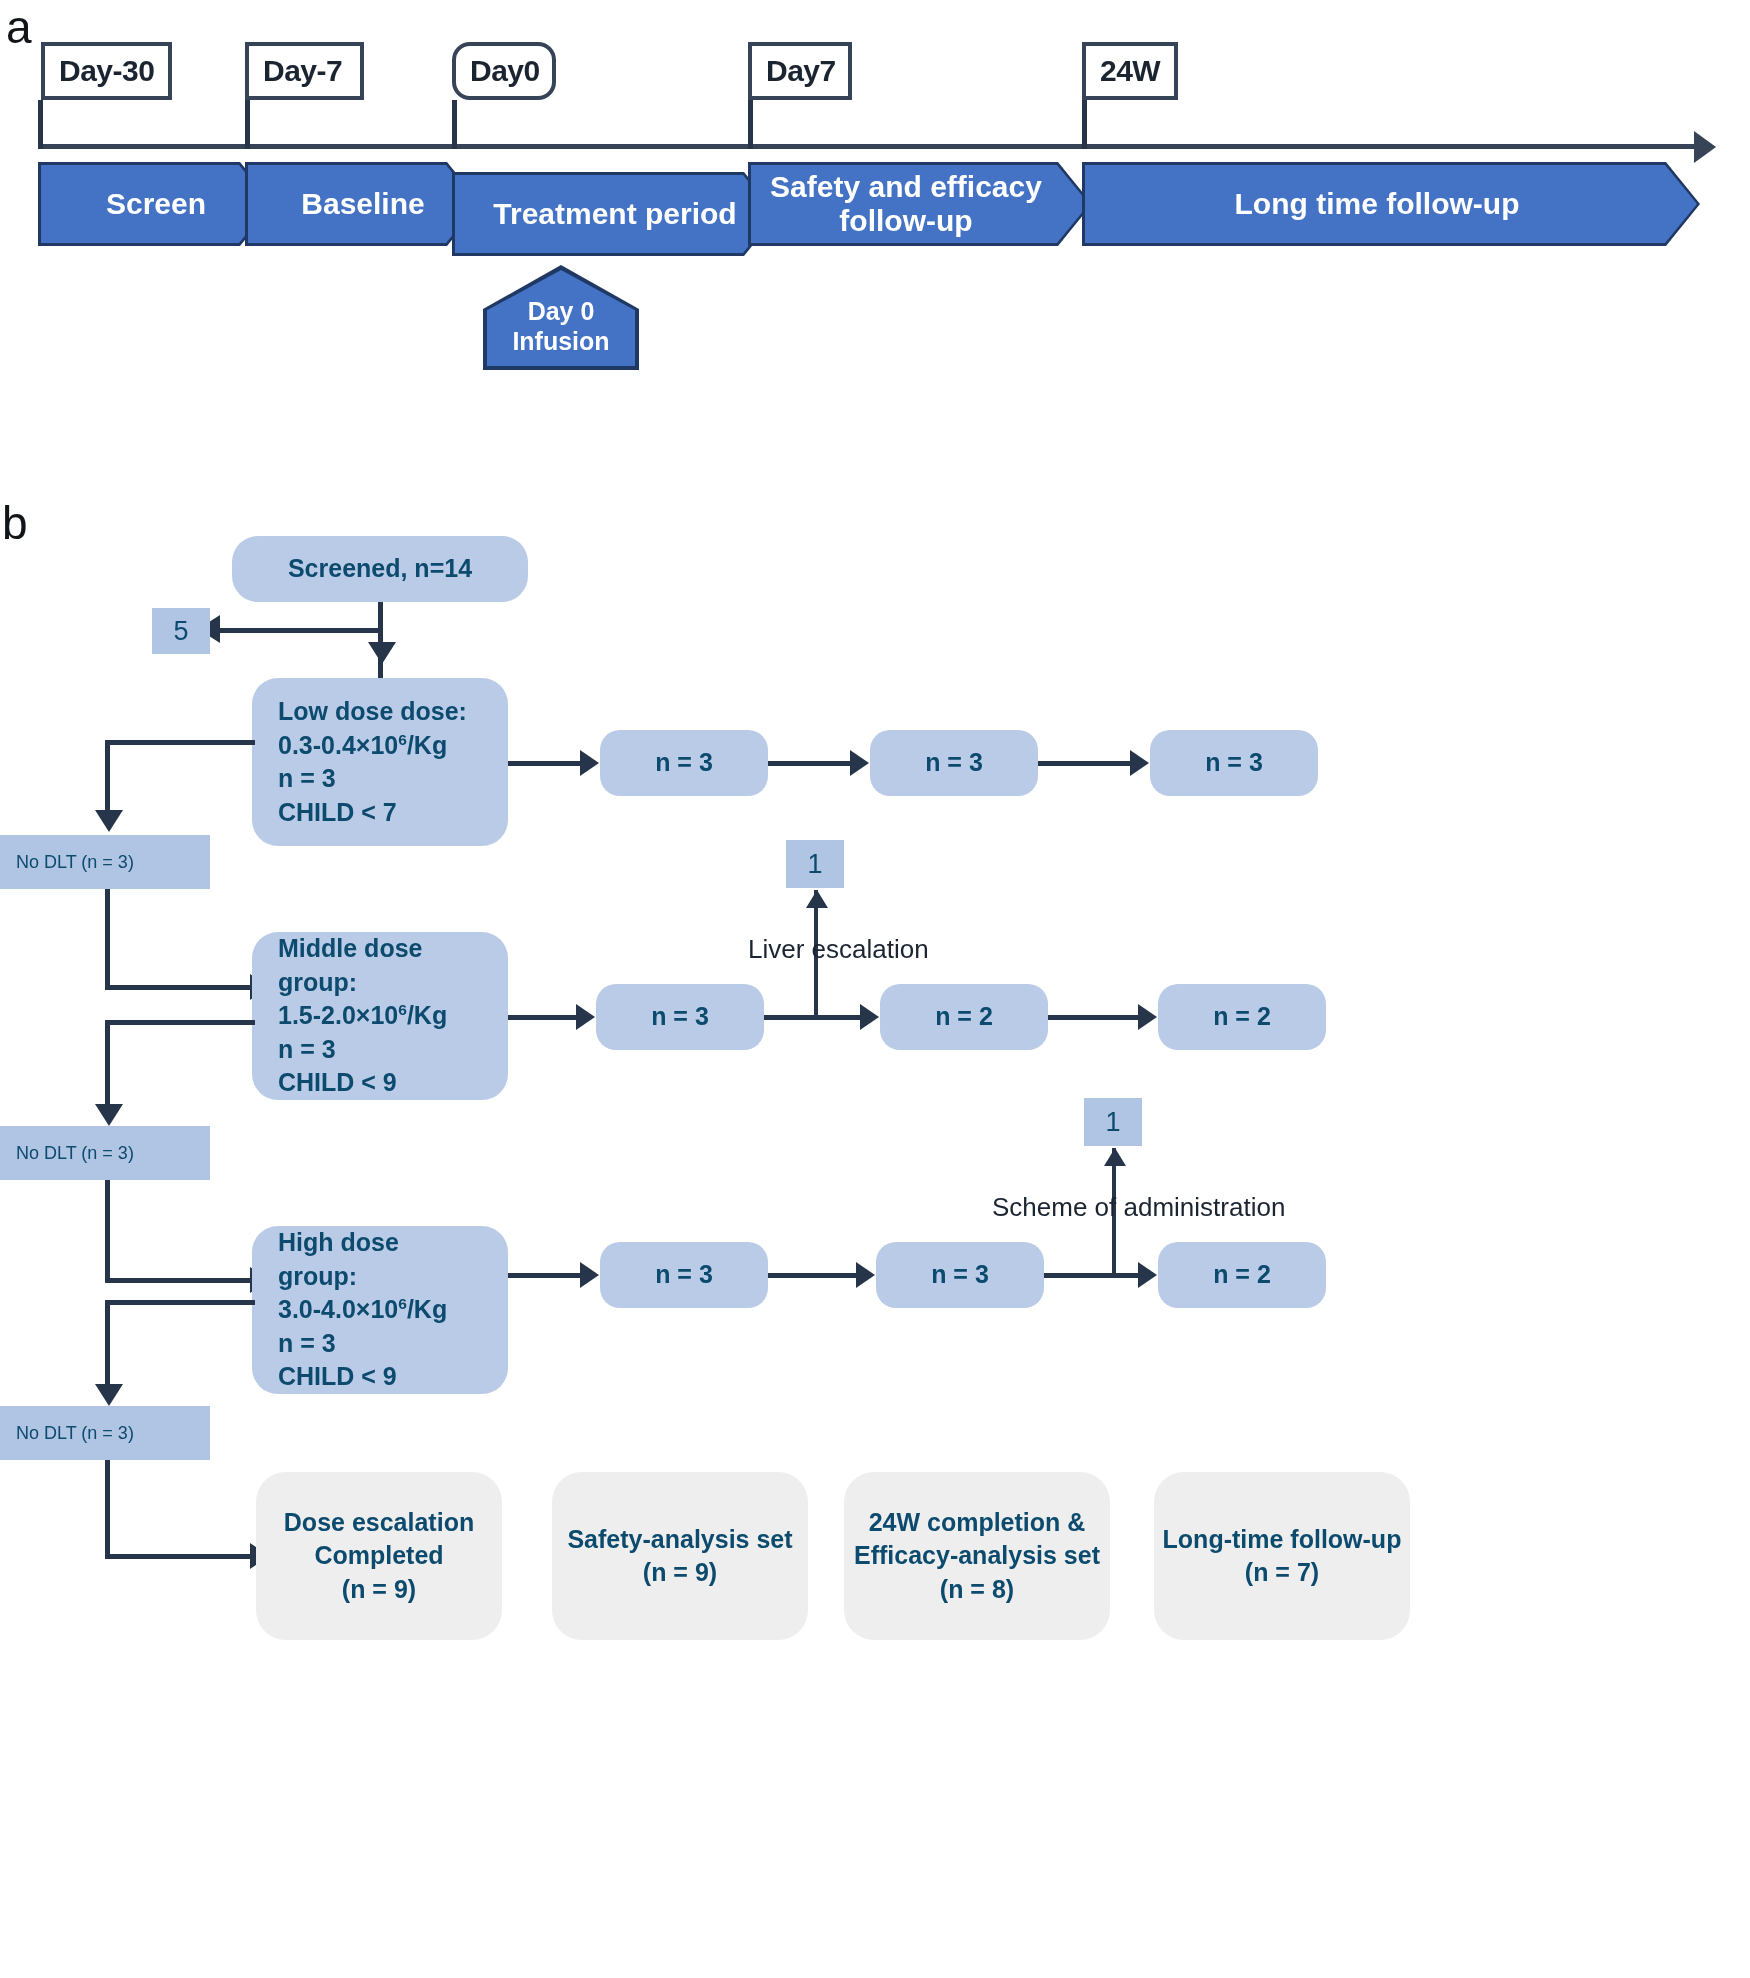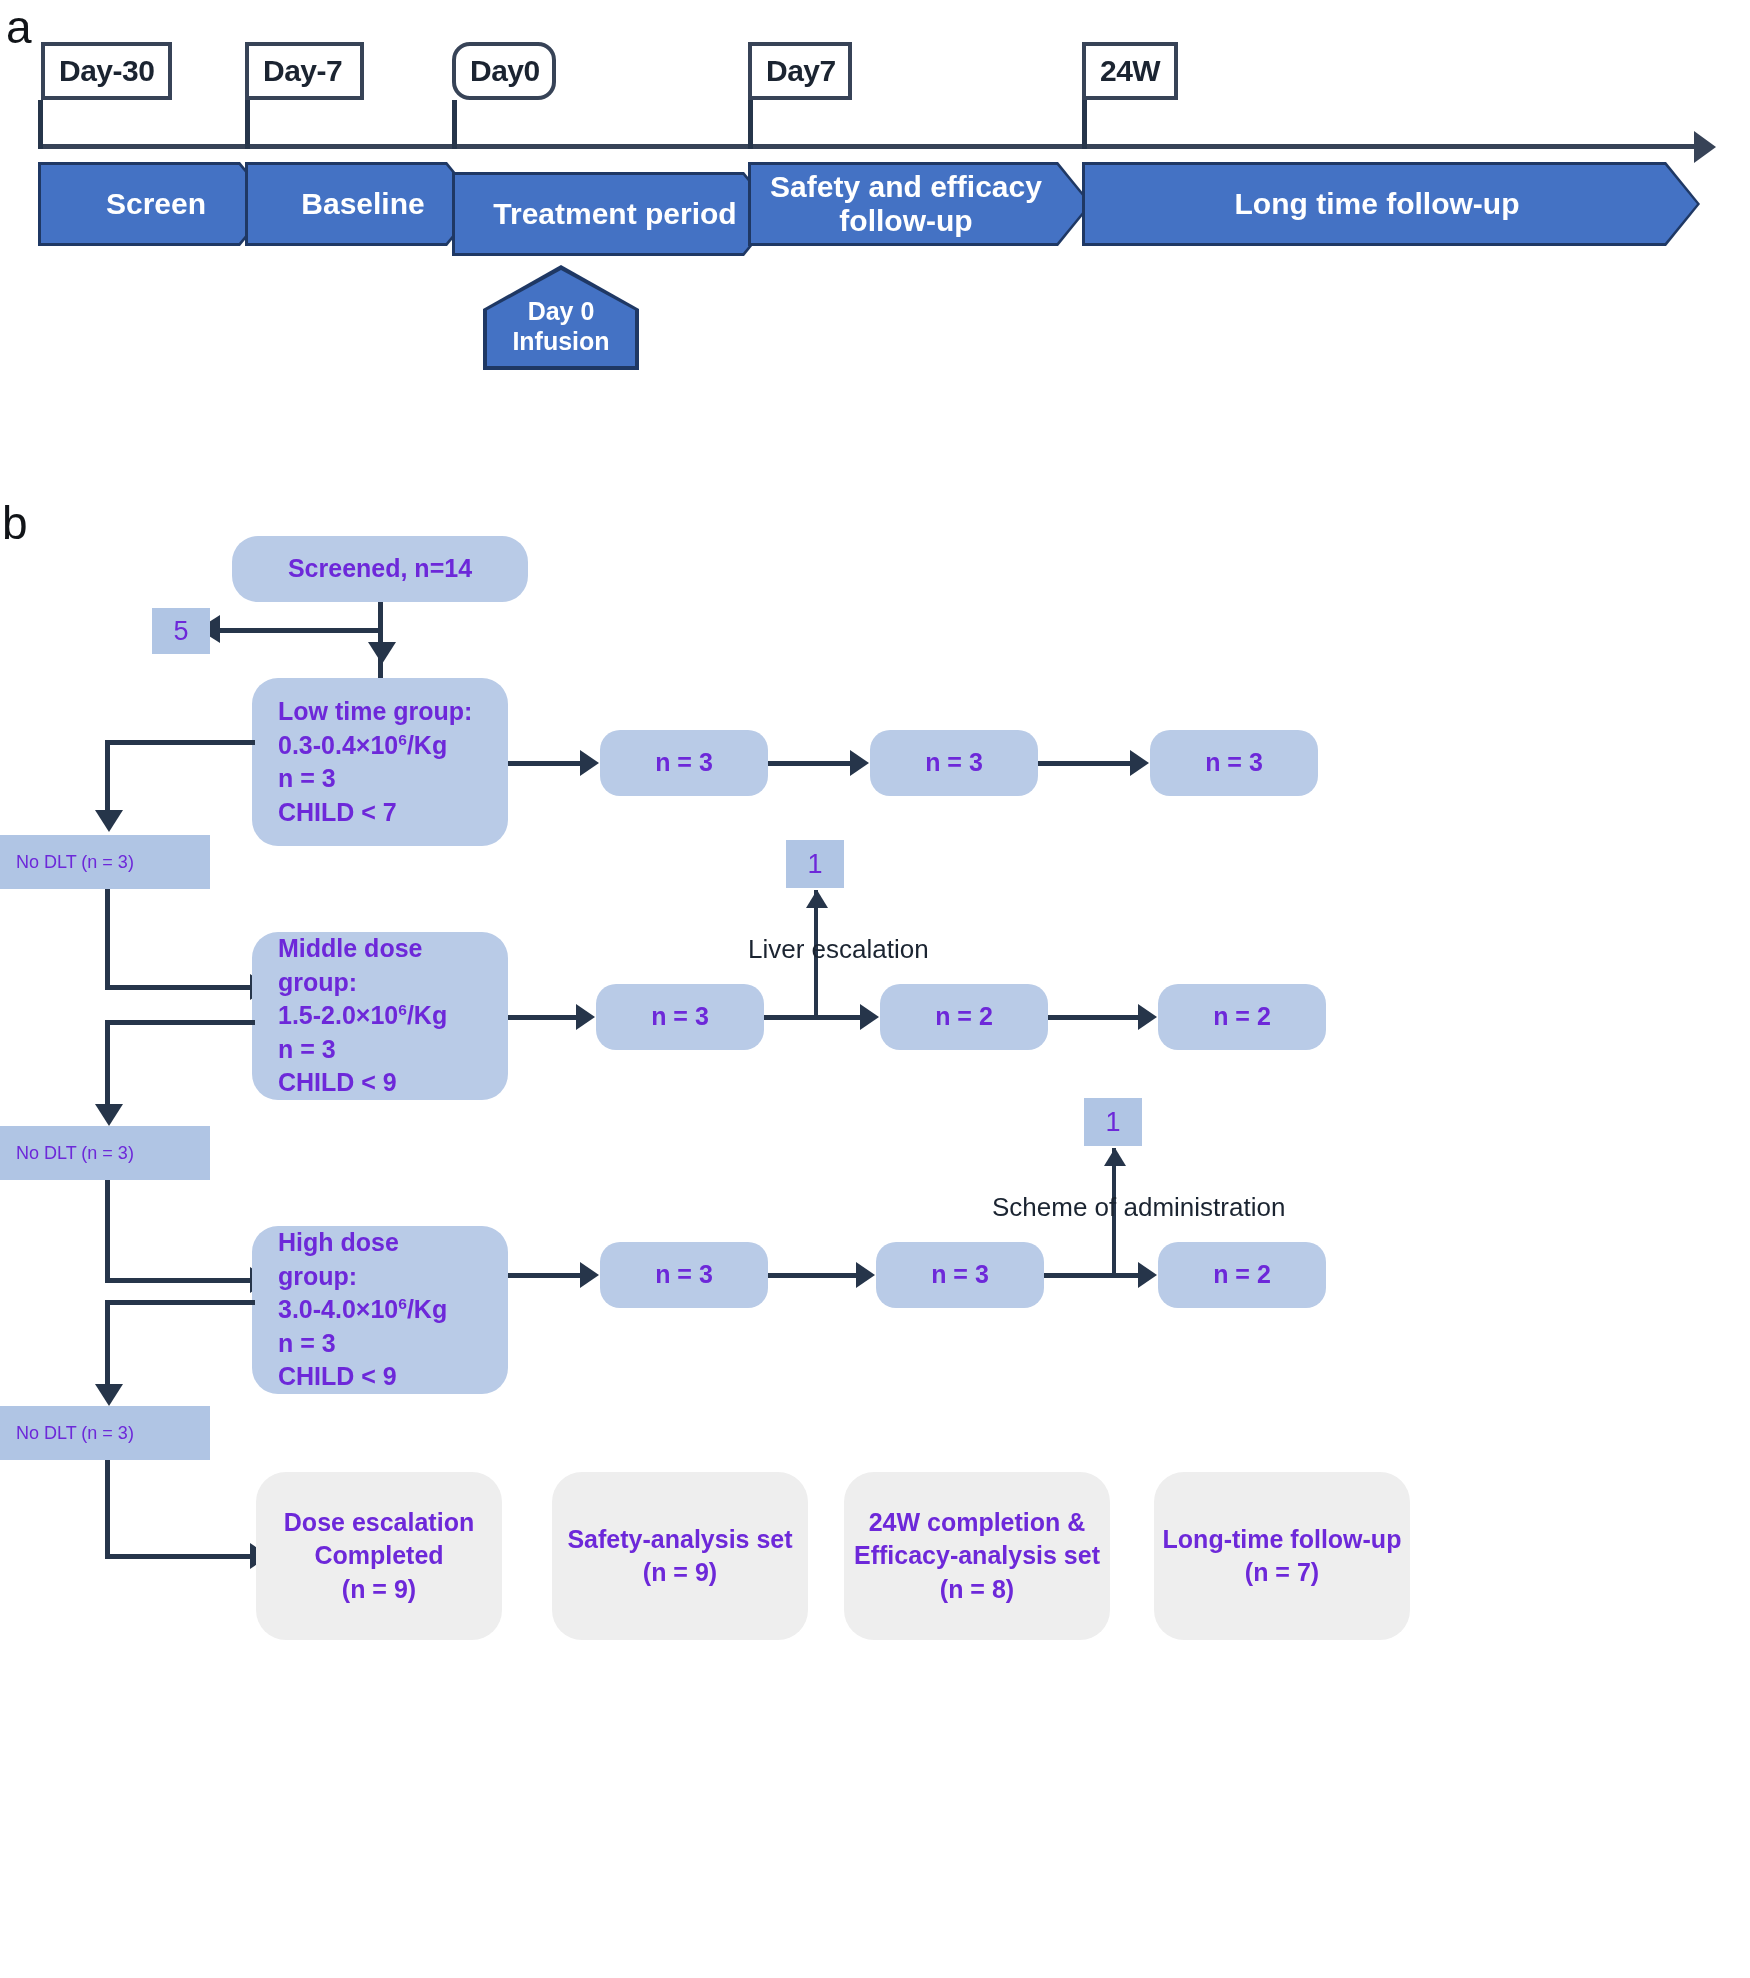--- a/index.html
+++ b/index.html
@@ -60,21 +60,21 @@
     color:#fff;font-weight:bold;font-size:25px;text-align:center;line-height:1.18;
   }
 
   
   #panel-b{position:absolute;left:0;top:420px;width:1750px;height:1558px;}
 
   .node{
     position:absolute;box-sizing:border-box;
     background:#b9cbe7;border-radius:26px;
     display:flex;align-items:center;
-    font-size:25px;font-weight:bold;color:#6d28d9;line-height:1.34;
+    font-size:25px;font-weight:bold;color:#0c4a6e;line-height:1.34;
   }
   .node.center{justify-content:center;}
   .node.pad{padding:0 26px;}
   .node.small{border-radius:20px;font-size:25px;}
   .node.sq{border-radius:0;background:#b0c5e4;font-weight:400;justify-content:center;}
   .node.bar{border-radius:0;background:#b0c5e4;font-weight:400;font-size:18px;padding-left:16px;}
   .node.gray{background:#eeeeee;border-radius:30px;justify-content:center;text-align:center;}
 
   .ln{position:absolute;background:#26354a;}
   .ln.v{width:5px;}
@@ -177,21 +177,21 @@
   <div class="arrow-d" style="left:368px;top:222px;"></div>
 
   <div class="ln h" style="left:210px;top:208px;width:172px;"></div>
   <div class="arrow-l" style="left:198px;top:195px;"></div>
   <div class="node sq" style="left:152px;top:188px;width:58px;height:46px;font-size:27px;">
     <span>5</span>
   </div>
 
   <div class="node pad" style="left:252px;top:258px;width:256px;height:168px;">
     <div>
-      <div>Low time group:</div>
+      <div>Low dose dose:</div>
       <div><span>0.3-0.4×10</span><sup>6</sup><span>/Kg</span></div>
       <div>n = 3</div>
       <div>CHILD &lt; 7</div>
     </div>
   </div>
 
   <div class="node small center" style="left:600px;top:310px;width:168px;height:66px;">
     <span>n = 3</span>
   </div>
   <div class="node small center" style="left:870px;top:310px;width:168px;height:66px;">

